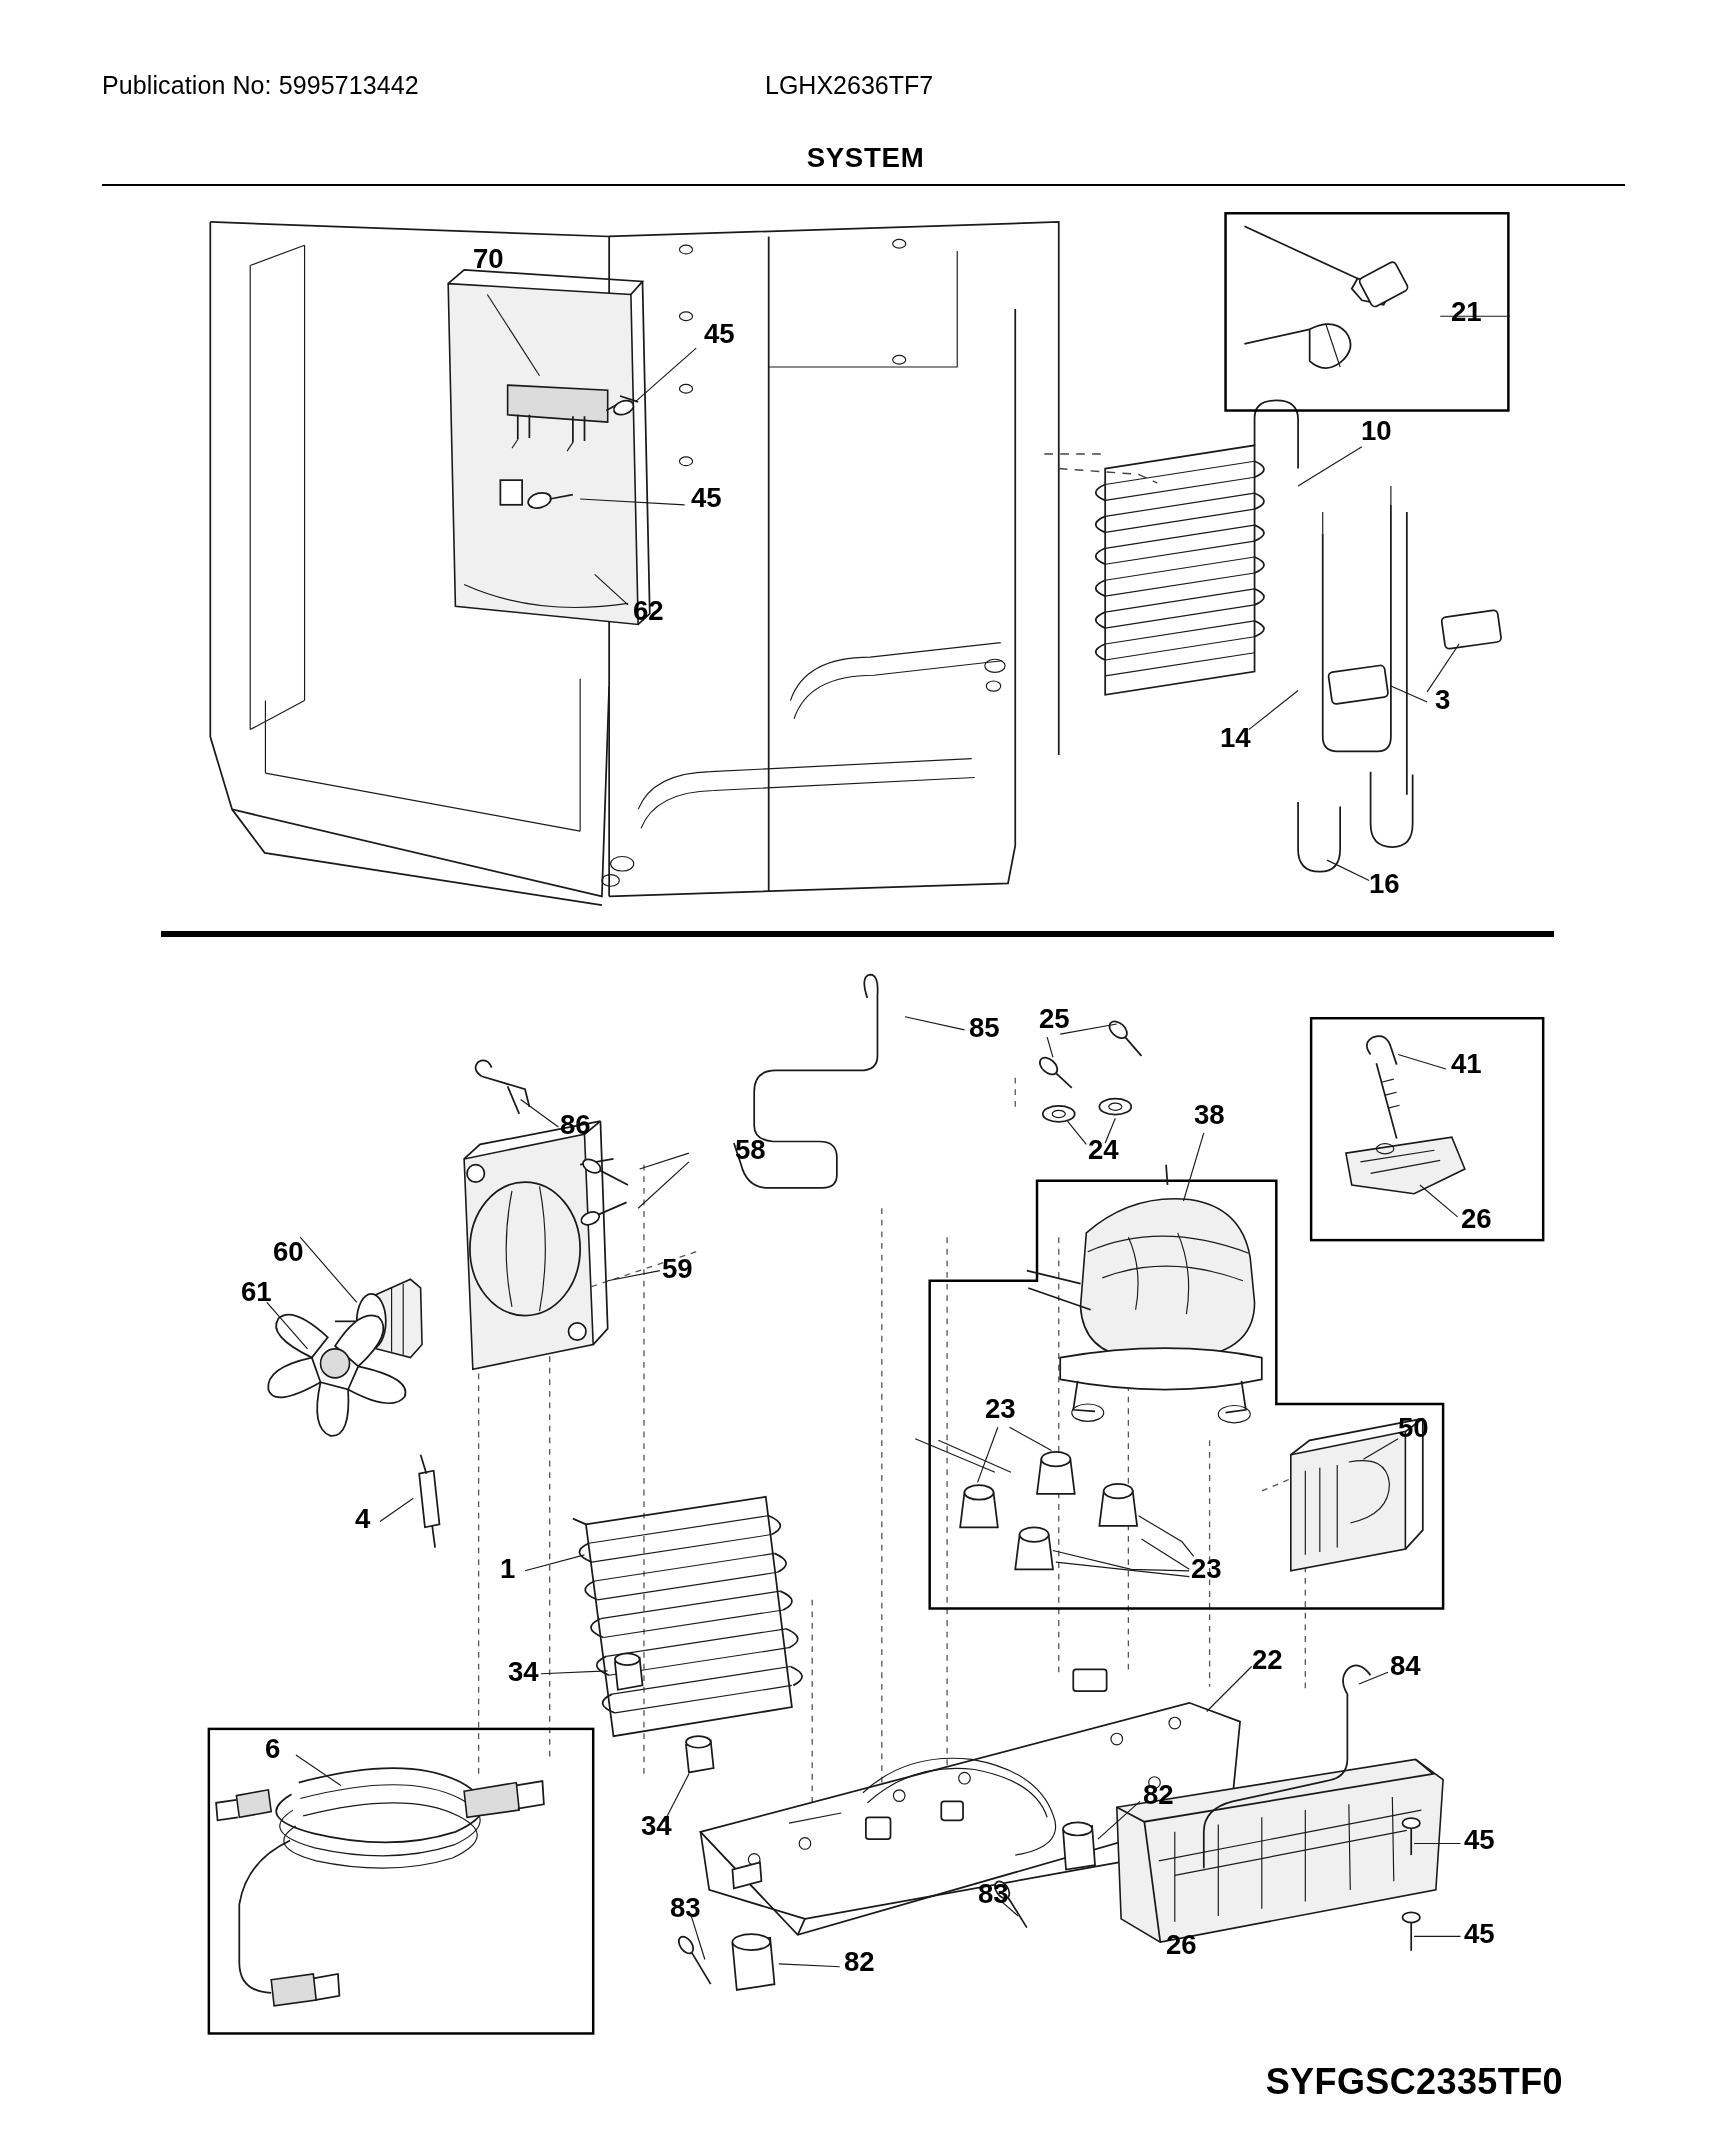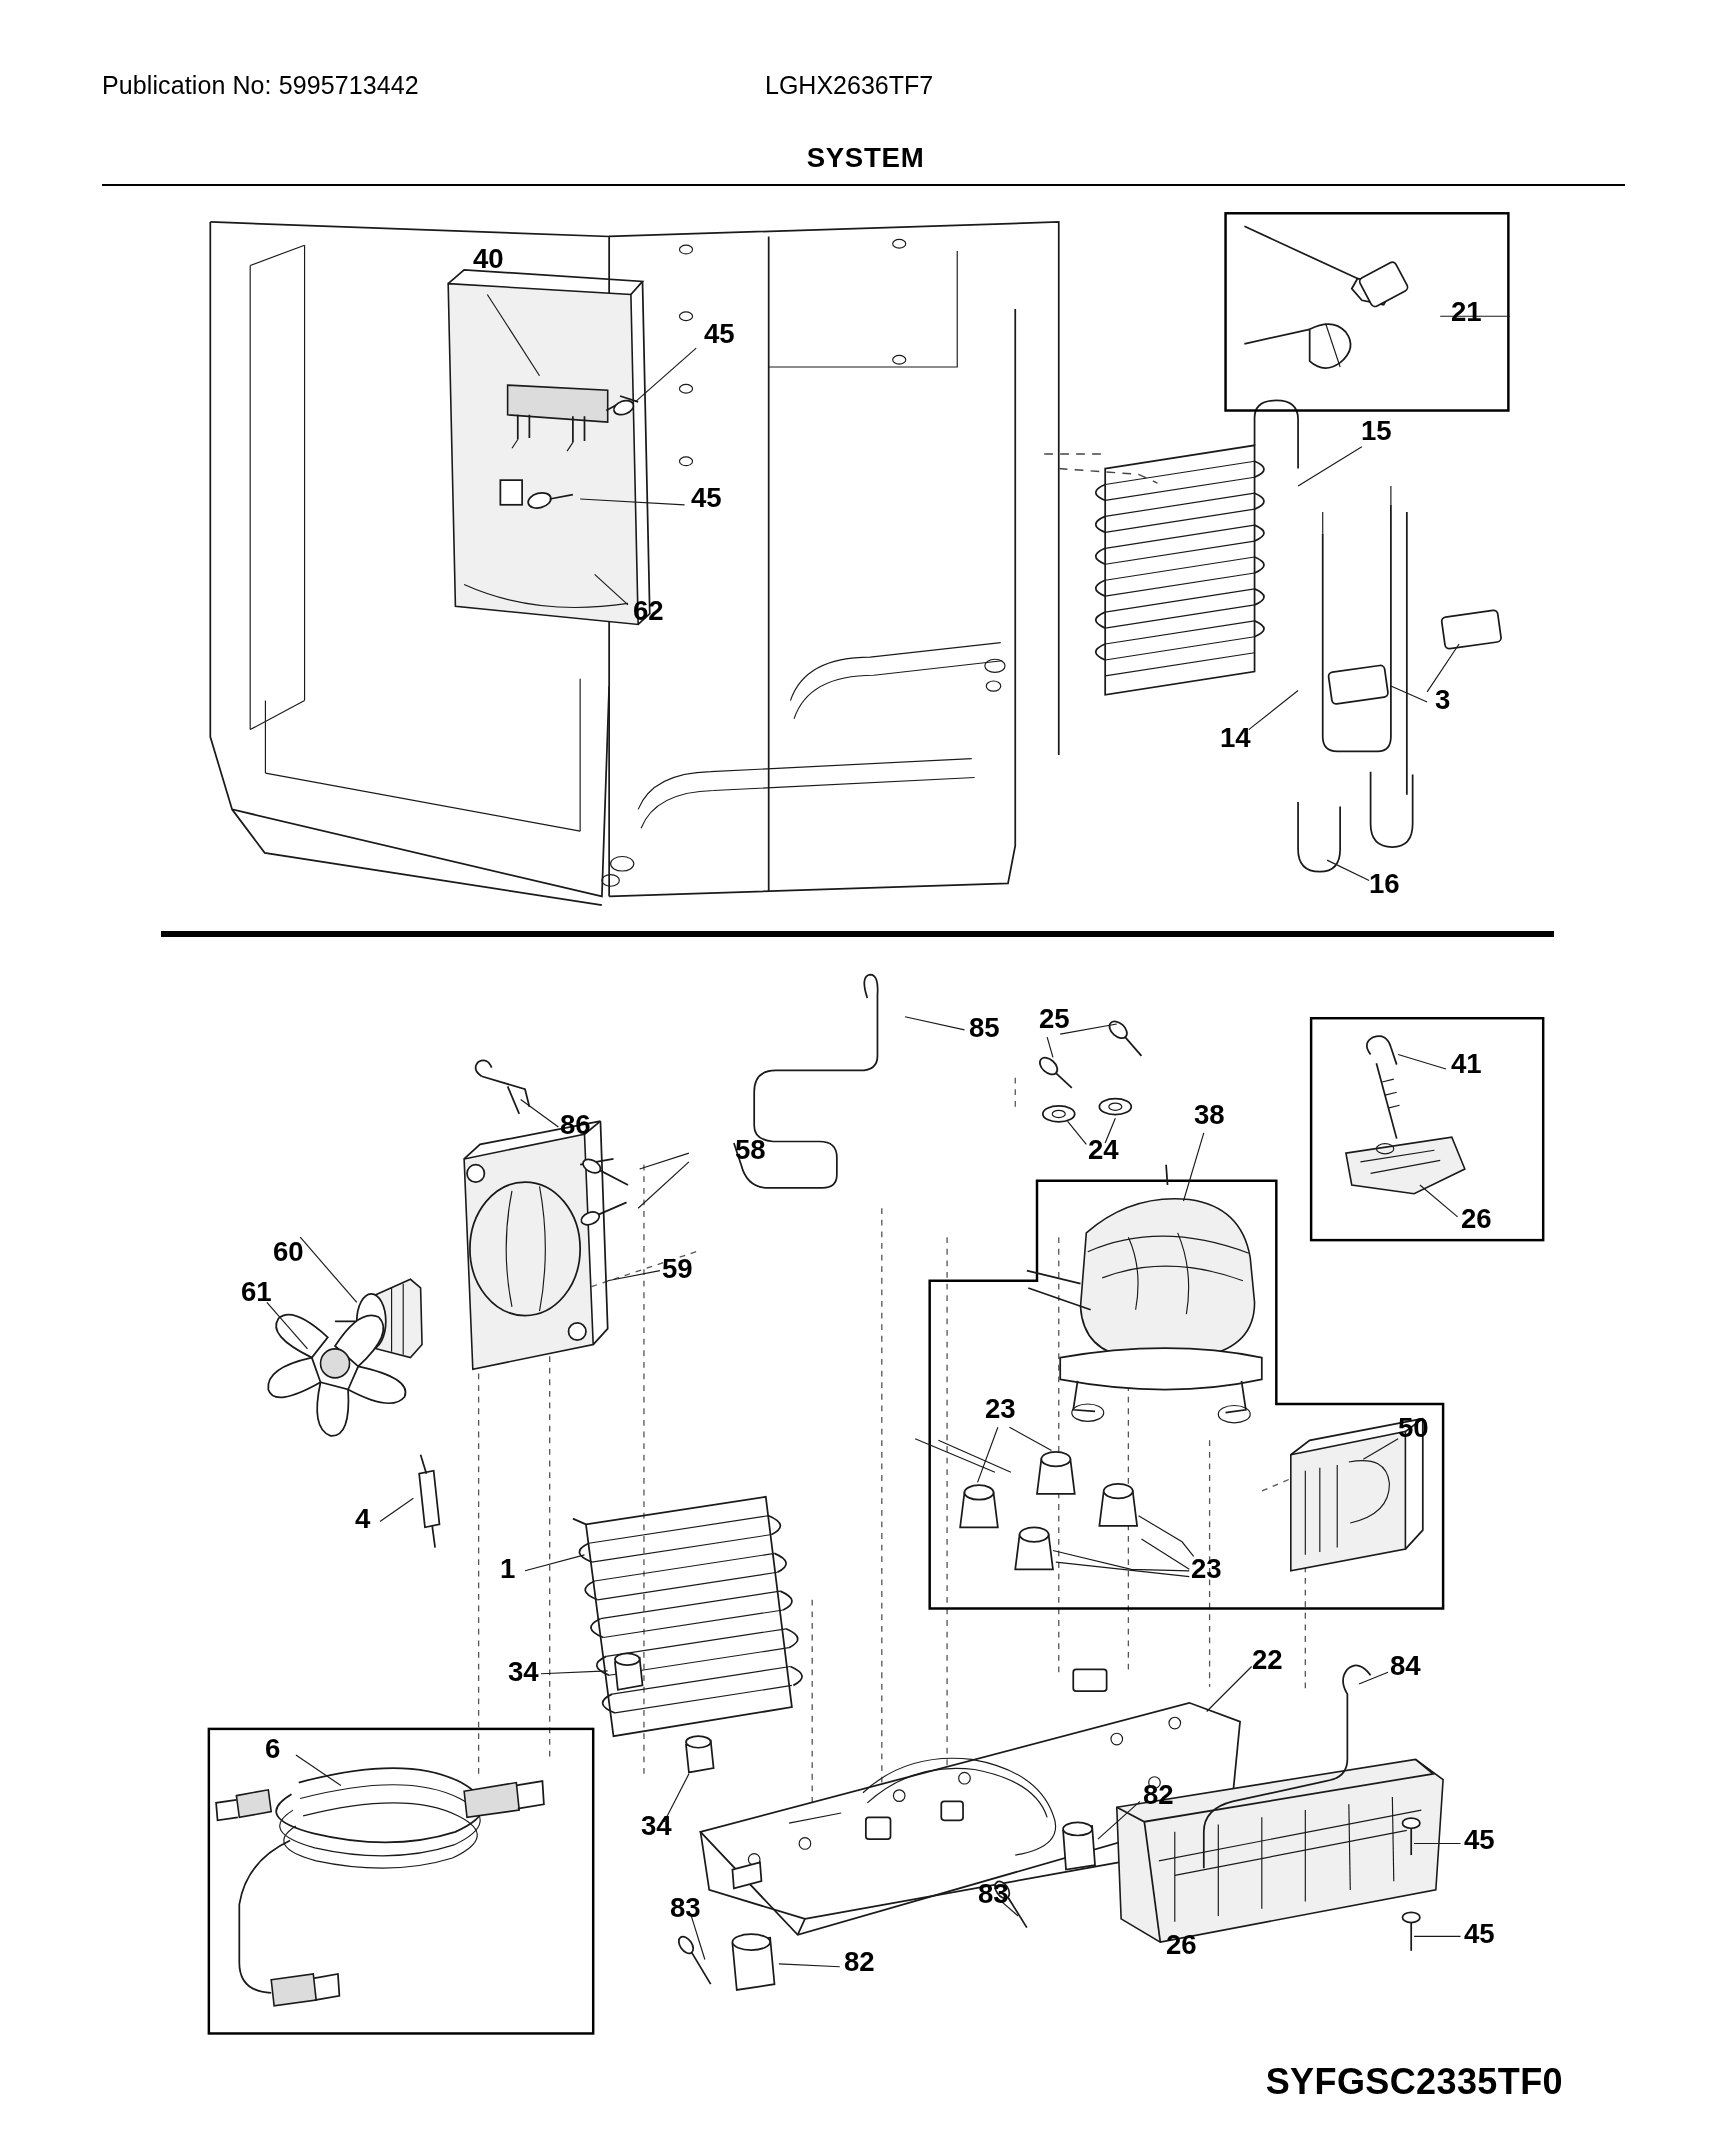--- a/index.html
+++ b/index.html
@@ -493,26 +493,26 @@
       <path d="M1572 2478 L1514 2530"></path>
       <path d="M1374 2610 L1404 2636"></path>
       <path d="M408 2414 L470 2456"></path>
       <path d="M952 2632 L972 2696"></path>
       <path d="M1158 2706 L1074 2702"></path>
       <path d="M2014 2536 L1950 2536"></path>
       <path d="M2014 2664 L1950 2664"></path>
     </g>
   </svg>
 
-  <div class="callout" style="left:473px;  top:241px;">40</div>
+  <div class="callout" style="left:473px;  top:241px;">70</div>
   <div class="callout" style="left:704px;  top:316px;">45</div>
   <div class="callout" style="left:691px;  top:480px;">45</div>
   <div class="callout" style="left:633px;  top:593px;">62</div>
   <div class="callout" style="left:1451px; top:294px;">21</div>
-  <div class="callout" style="left:1361px; top:413px;">15</div>
+  <div class="callout" style="left:1361px; top:413px;">10</div>
   <div class="callout" style="left:1435px; top:682px;">3</div>
   <div class="callout" style="left:1220px; top:720px;">14</div>
   <div class="callout" style="left:1369px; top:866px;">16</div>
 
   <div class="callout" style="left:969px; top:1010px;">85</div>
   <div class="callout" style="left:1039px; top:1001px;">25</div>
   <div class="callout" style="left:1088px; top:1132px;">24</div>
   <div class="callout" style="left:1194px; top:1097px;">38</div>
   <div class="callout" style="left:1451px; top:1046px;">41</div>
   <div class="callout" style="left:1461px; top:1201px;">26</div>

